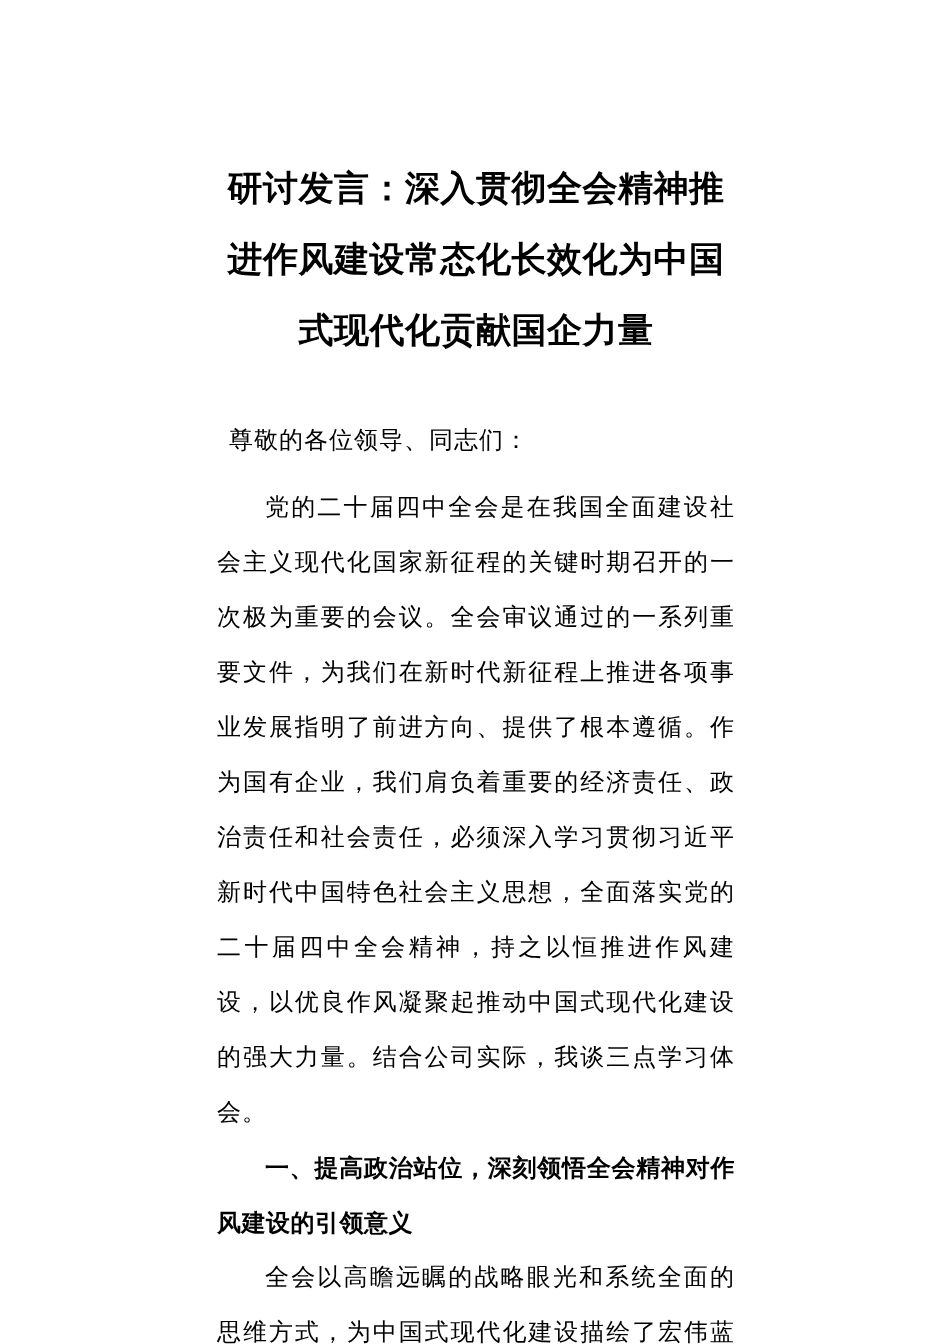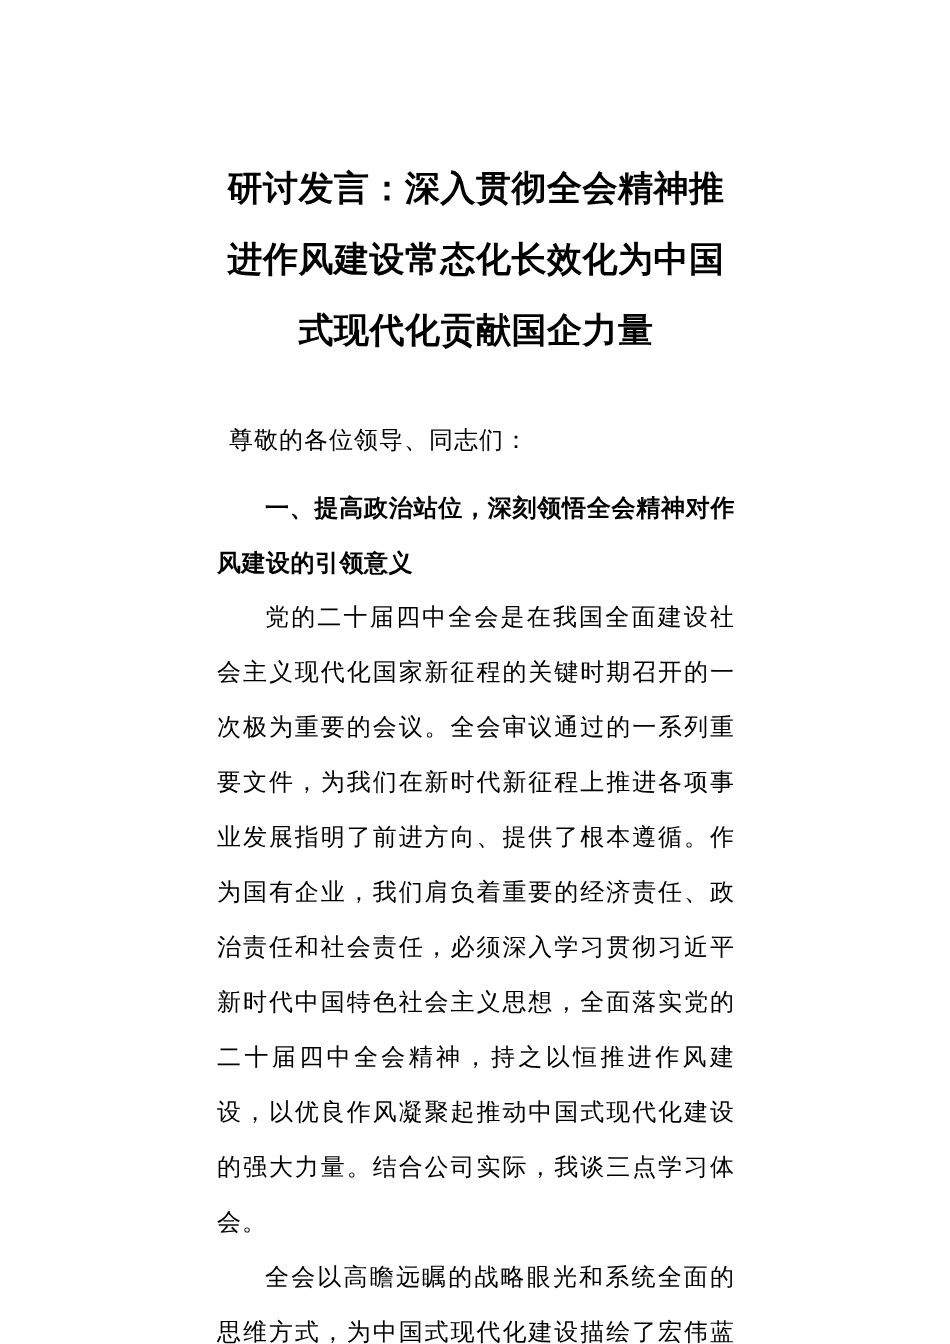--- a/index.html
+++ b/index.html
@@ -55,21 +55,21 @@
 <body>
 
 <div class="page">
 
   <h1 class="doc-title">研讨发言：深入贯彻全会精神推进作风建设常态化长效化为中国式现代化贡献国企力量</h1>
 
   <div class="body-text">
 
     <p class="salutation">尊敬的各位领导、同志们：</p>
 
+    <p class="para">党的二十届四中全会是在我国全面建设社会主义现代化国家新征程的关键时期召开的一次极为重要的会议。全会审议通过的一系列重要文件，为我们在新时代新征程上推进各项事业发展指明了前进方向、提供了根本遵循。作为国有企业，我们肩负着重要的经济责任、政治责任和社会责任，必须深入学习贯彻习近平新时代中国特色社会主义思想，全面落实党的二十届四中全会精神，持之以恒推进作风建设，以优良作风凝聚起推动中国式现代化建设的强大力量。结合公司实际，我谈三点学习体会。</p>
+
     <p class="para heading">一、提高政治站位，深刻领悟全会精神对作风建设的引领意义</p>
-
-    <p class="para">党的二十届四中全会是在我国全面建设社会主义现代化国家新征程的关键时期召开的一次极为重要的会议。全会审议通过的一系列重要文件，为我们在新时代新征程上推进各项事业发展指明了前进方向、提供了根本遵循。作为国有企业，我们肩负着重要的经济责任、政治责任和社会责任，必须深入学习贯彻习近平新时代中国特色社会主义思想，全面落实党的二十届四中全会精神，持之以恒推进作风建设，以优良作风凝聚起推动中国式现代化建设的强大力量。结合公司实际，我谈三点学习体会。</p>
 
     <p class="para">全会以高瞻远瞩的战略眼光和系统全面的思维方式，为中国式现代化建设描绘了宏伟蓝图。其中，关于作风建设的要求和部署，蕴含着丰富的理论内涵和重大的实践价值，为我们加强企业作风建设提供了行动指南。我们要深刻认识到全会精神对作风建设的引领意义集中体现在“四个维度”上</p>
 
   </div>
 
 </div>
 
 </body></html>

